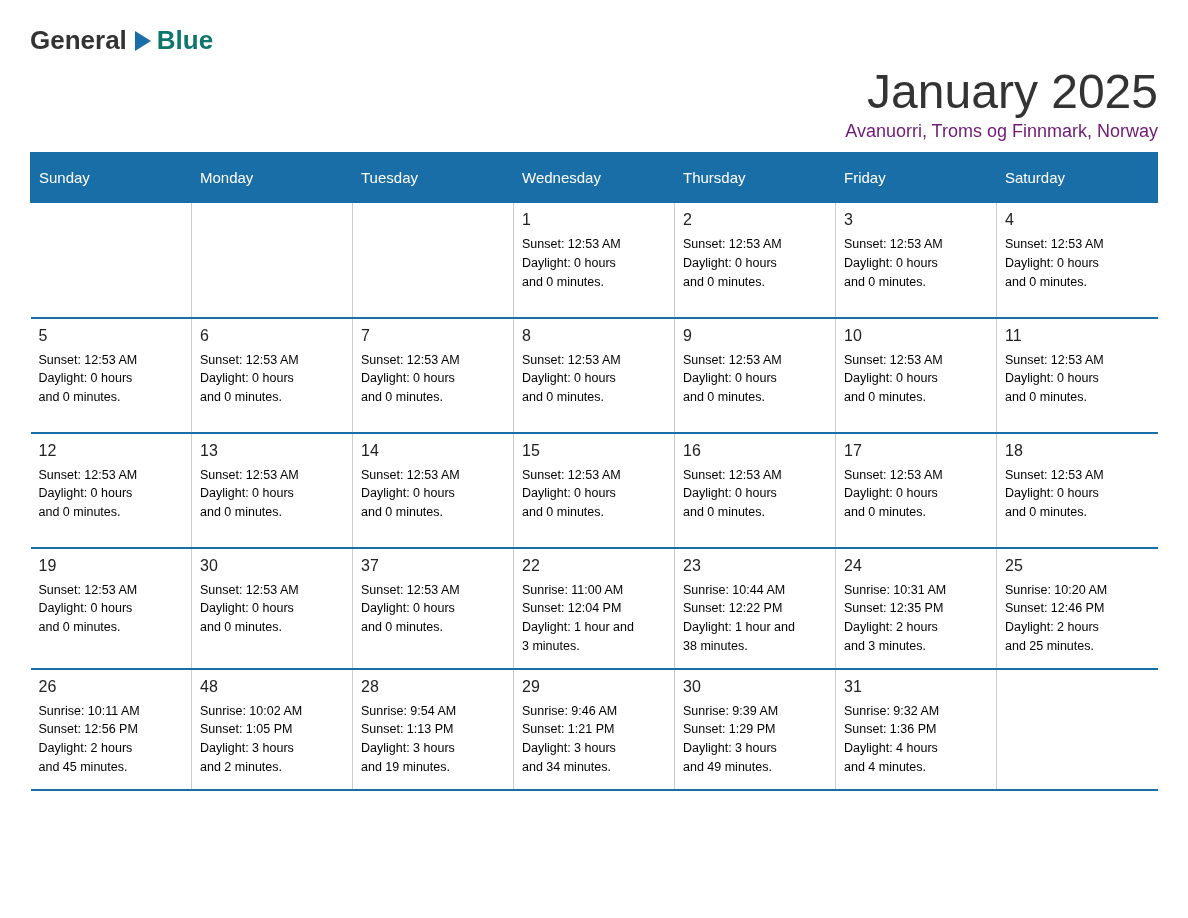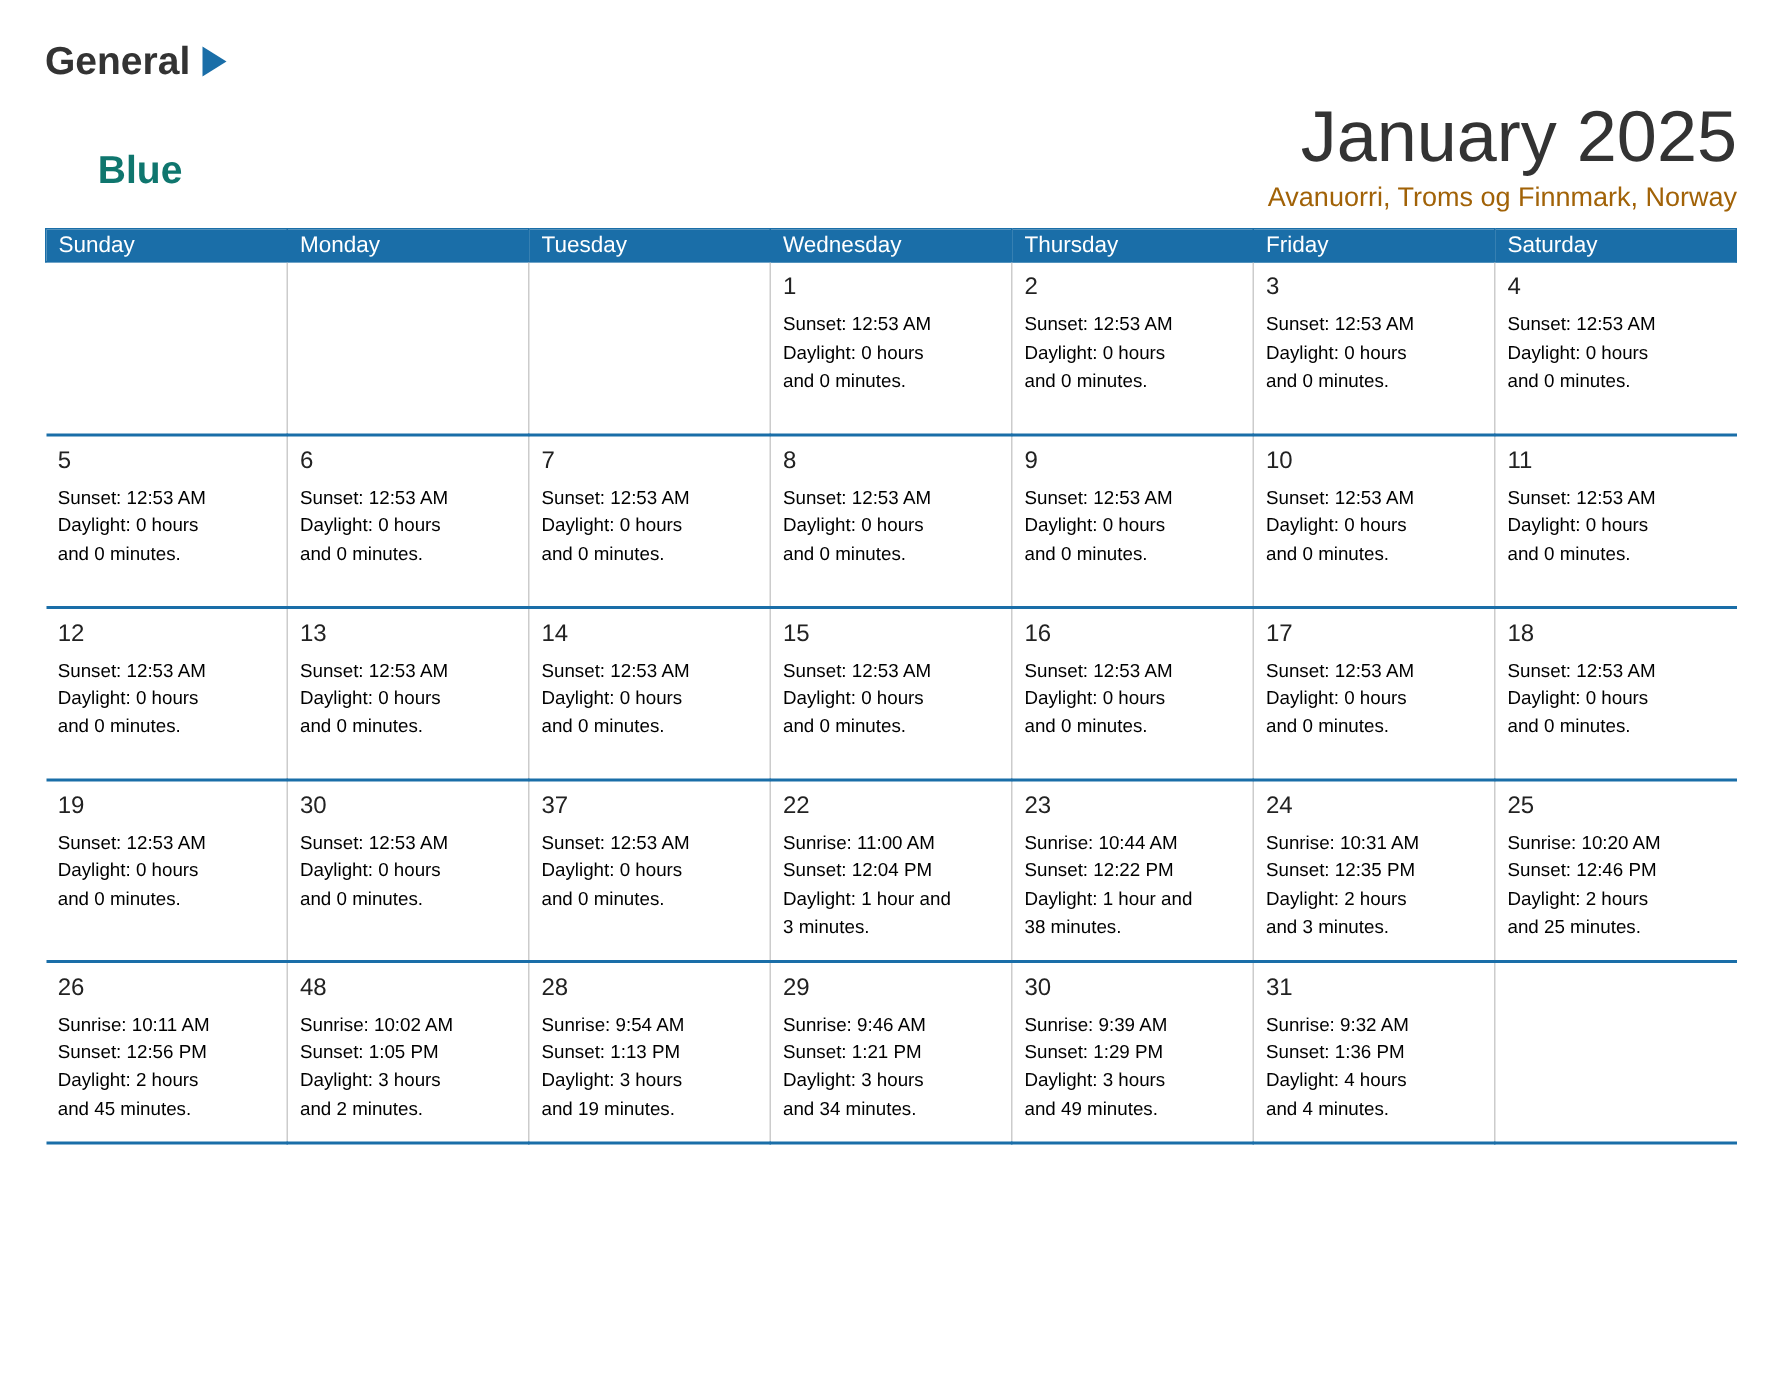--- a/index.html
+++ b/index.html
@@ -11,50 +11,49 @@
       padding: 20px 30px;
     }
     .header {
       display: flex;
       justify-content: space-between;
       align-items: flex-start;
       margin-bottom: 10px;
     }
     .logo {
       display: flex;
-      flex-direction: column;
-      align-items: center;
+      flex-direction: row;
+      align-items: flex-end;
       margin-top: 5px;
-      gap: 48px;
     }
     .title-section {
       text-align: right;
       margin-top: 44px;
     }
     .month-title {
       font-size: 48px;
       color: #333;
       font-weight: normal;
     }
     .location-title {
       font-size: 18px;
-      color: #a16207;
+      color: #701a75;
       margin-top: 2px;
     }
     .calendar-table {
       width: 100%;
       border-collapse: collapse;
       margin-top: 10px;
     }
     .calendar-table thead tr {
       background-color: #1a6ea8;
       color: #fff;
     }
     .calendar-table thead th {
-      padding: 2px 8px;
+      padding: 16px 8px;
       font-size: 15px;
       font-weight: normal;
       text-align: left;
       border: 1px solid #1a6ea8;
     }
     .calendar-table tbody tr {
       border-bottom: 2px solid #1a6ea8;
     }
     .calendar-table tbody td {
       vertical-align: top;

